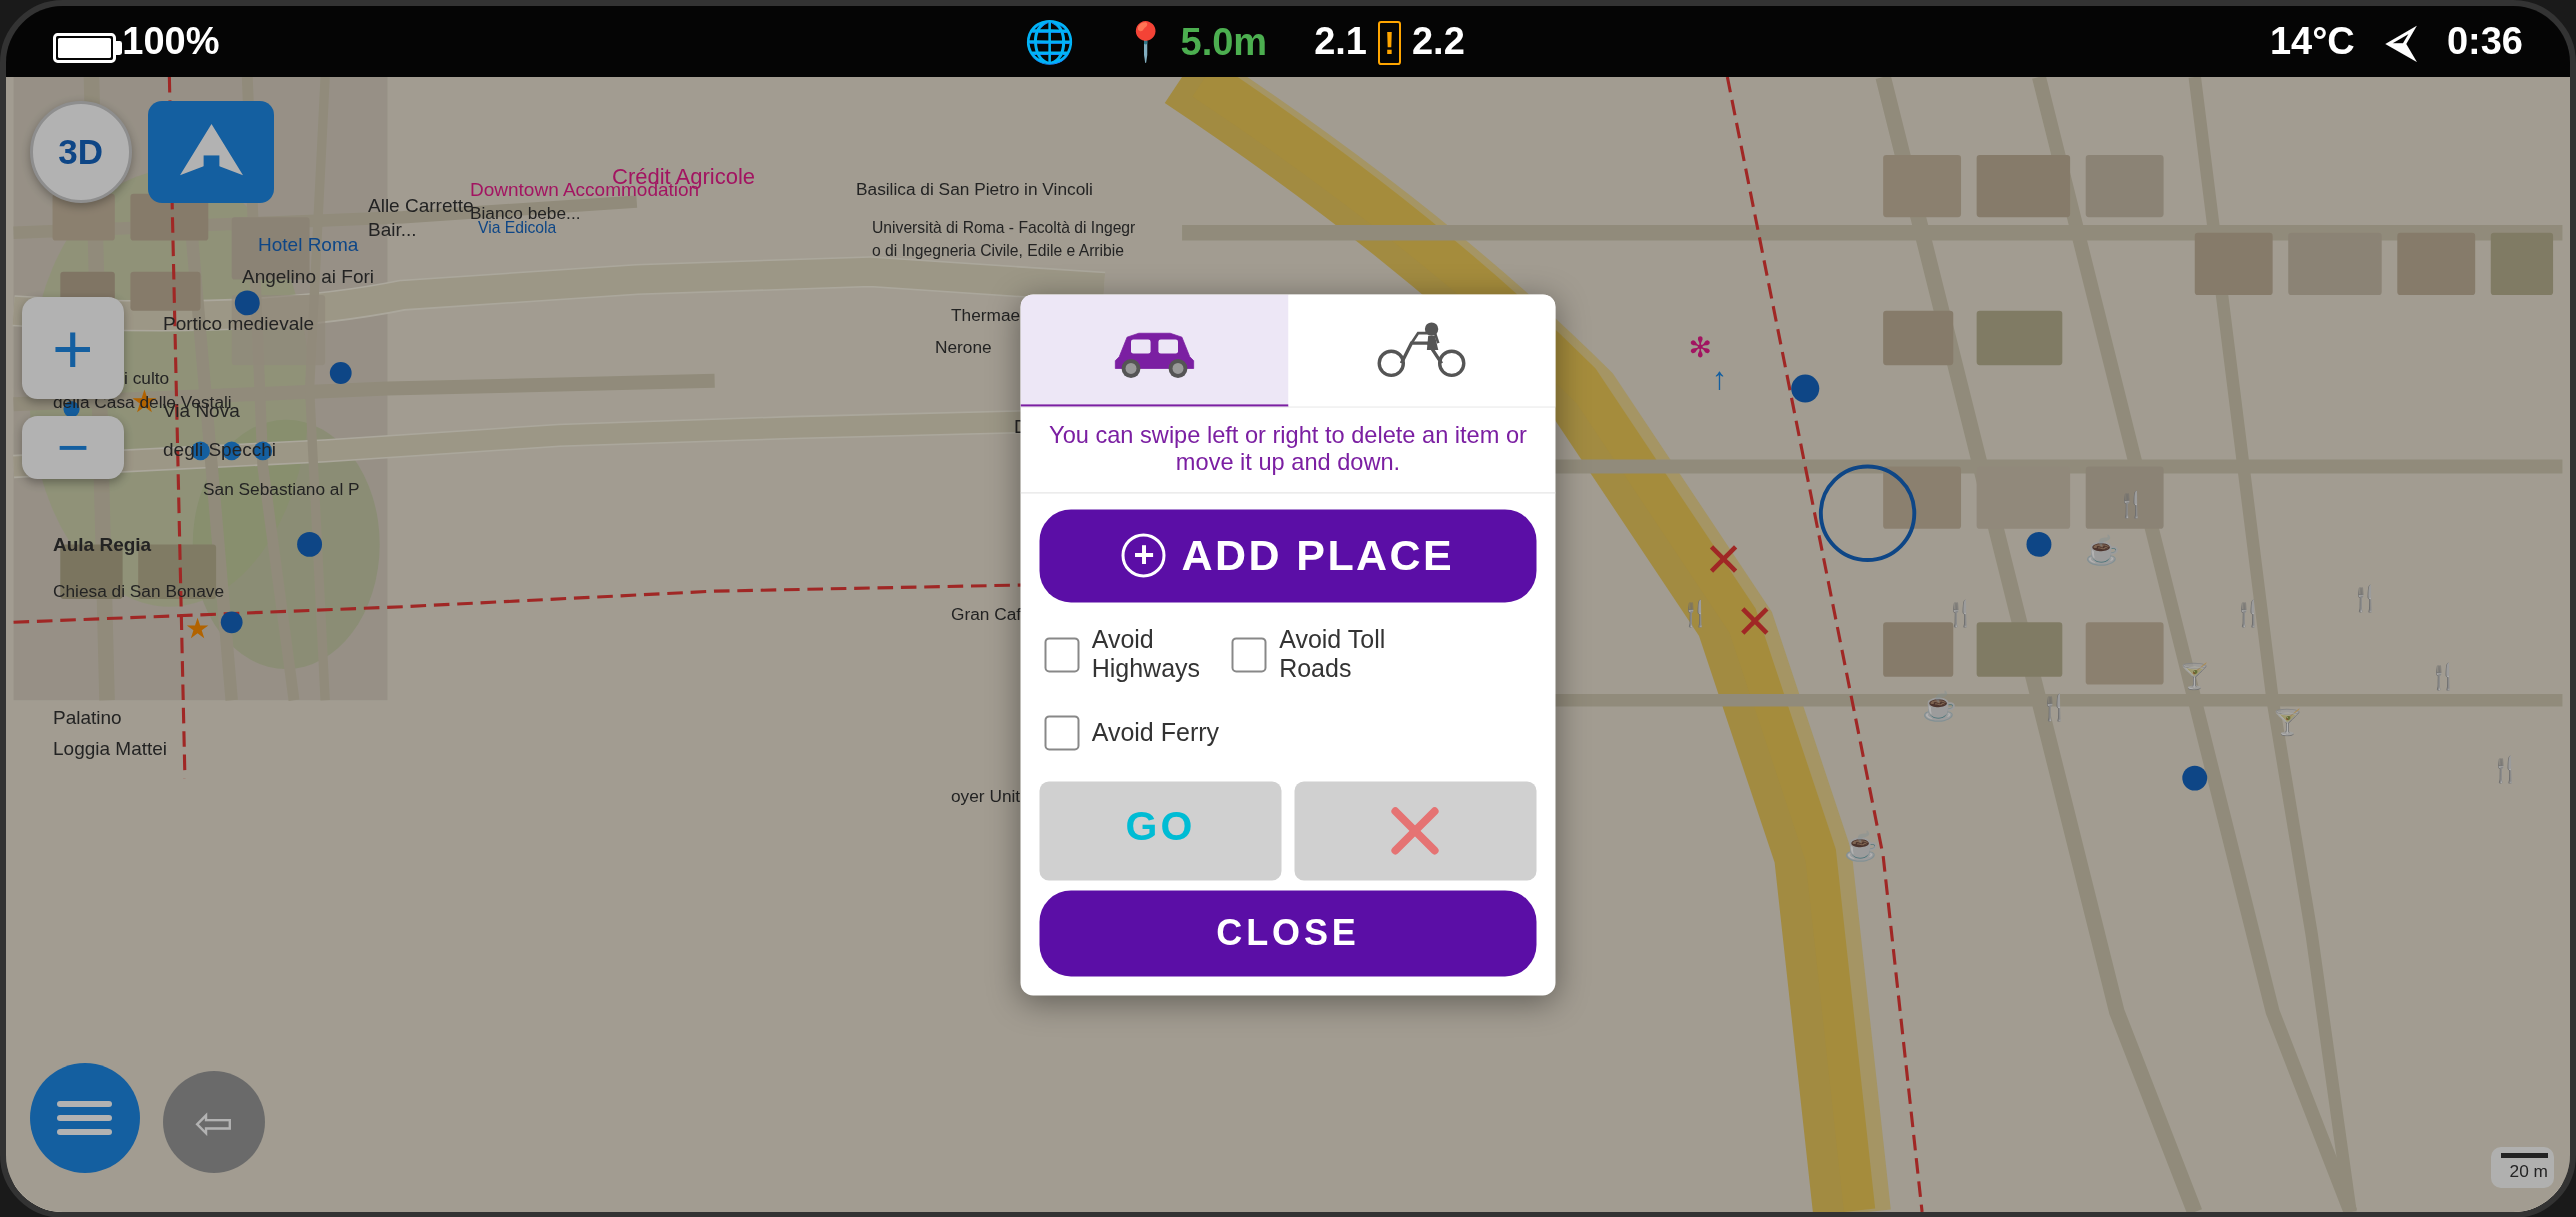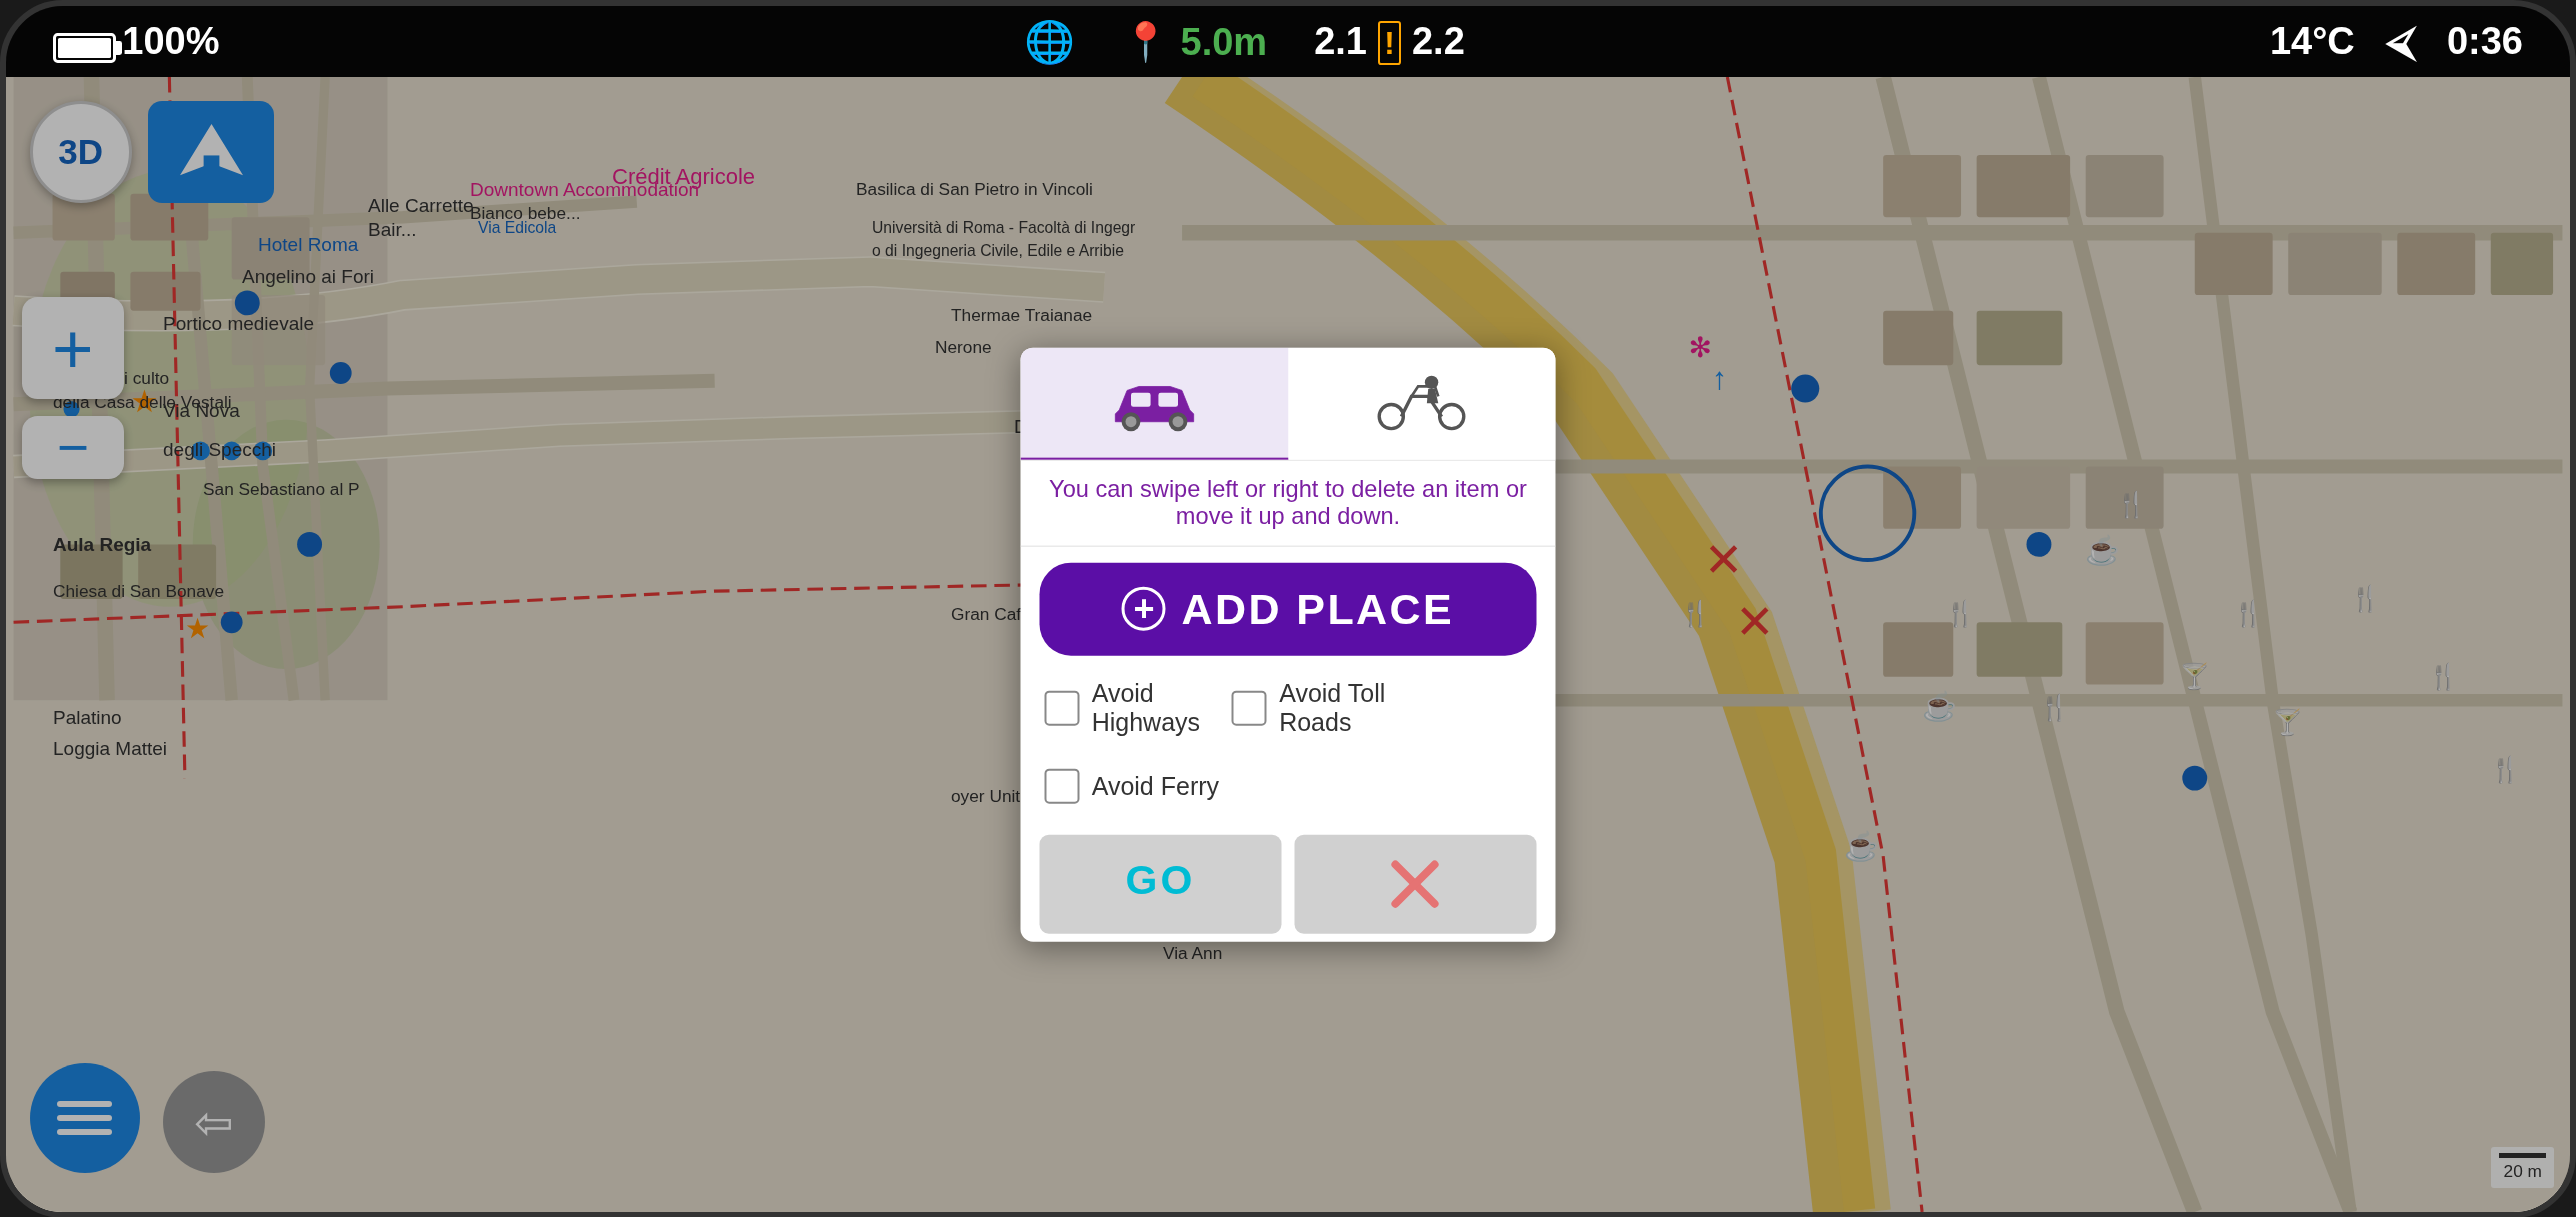--- a/index.html
+++ b/index.html
@@ -137,22 +137,22 @@
       background: #999;
       border-radius: 50%;
       display: flex; align-items: center; justify-content: center;
       z-index: 10;
     }
     .map-scale {
       position: absolute;
       bottom: 23.6px; right: 15.7px;
       width: 63px;
       background: rgba(255,255,255,0.9);
-      border-radius: 3px;
-      display: flex; flex-direction: column; align-items: center;
+      border-radius: 10px;
+      display: flex; flex-direction: column; align-items: flex-end;
       padding: 6.3px;
       font-size: 22px; color: #333;
       z-index: 10;
     }
     .scale-bar {
       width: 47px; height: 4.7px; background: #333;
       border-left: 2.4px solid #333; border-right: 2.4px solid #333;
     }
 
     
@@ -581,19 +581,22 @@
         </div>
         <div class="action-btn-cancel">
 
           <svg width="55" height="55" viewBox="0 0 70 70">
             <line x1="10" y1="10" x2="60" y2="60" stroke="#e57373" stroke-width="10" stroke-linecap="round"></line>
             <line x1="60" y1="10" x2="10" y2="60" stroke="#e57373" stroke-width="10" stroke-linecap="round"></line>
           </svg>
         </div>
       </div>
 
+      <div class="close-btn">
+        <span>CLOSE</span>
+      </div>
 
     </div>
 
   </div>
 
 </div>
 
 
 </body></html>

